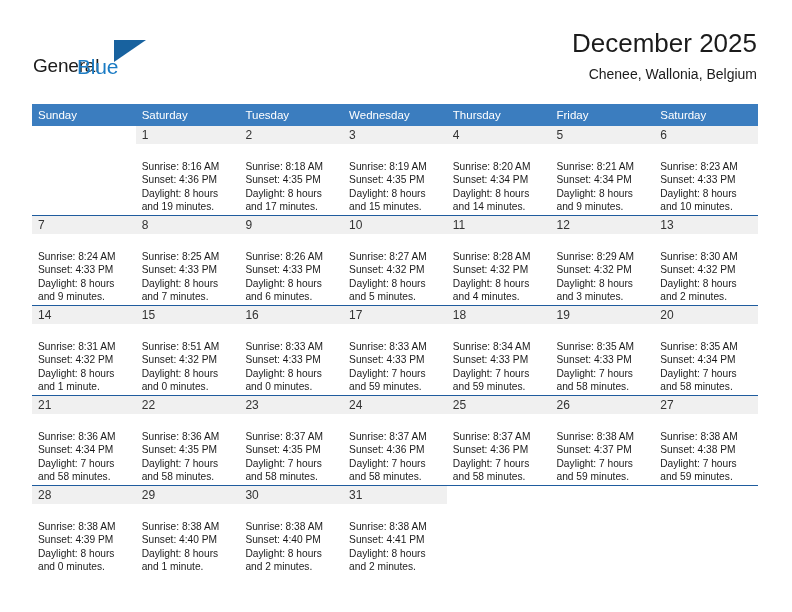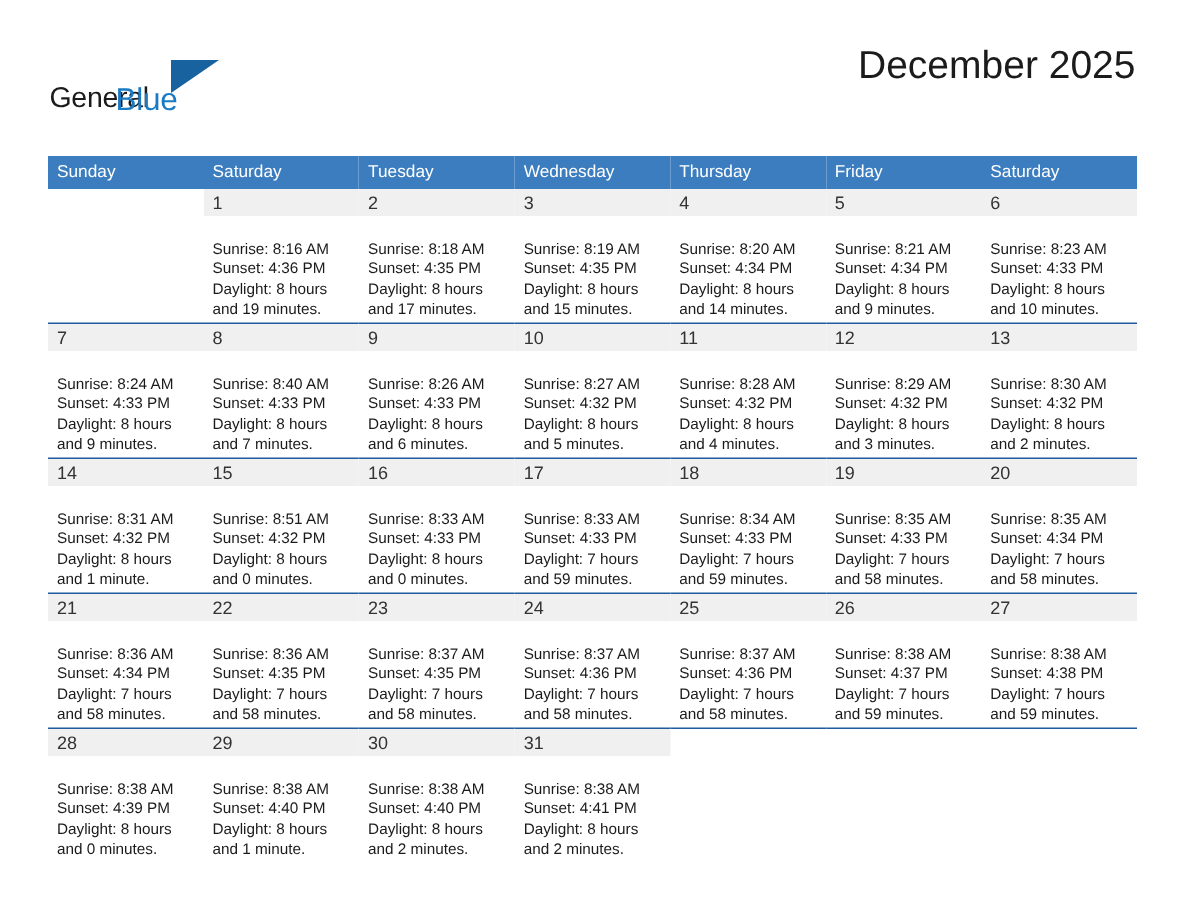--- a/index.html
+++ b/index.html
@@ -158,20 +158,21 @@
   <div class="header">
 
     <div class="logo">
       <span class="logo-general">General</span>
       <span class="logo-triangle"></span>
       <span class="logo-blue">Blue</span>
     </div>
 
     <div class="title-block">
       <h1 class="cal-title">December 2025</h1>
+      <div class="cal-subtitle">Chenee, Wallonia, Belgium</div>
     </div>
 
   </div>
 
   <table class="calendar">
     <thead>
       <tr id="weekday-row">
           <th>Sunday</th>
           <th>Saturday</th>
           <th>Tuesday</th>
@@ -265,21 +266,21 @@
                 <div>Sunset: 4:33 PM</div>
                 <div>Daylight: 8 hours</div>
                 <div>and 9 minutes.</div>
               </div>
             </div>
           </td>
           <td>
             <div class="cell-inner">
               <div class="daynum-band">8</div>
               <div class="cell-lines">
-                <div>Sunrise: 8:40 AM</div>
+                <div>Sunrise: 8:25 AM</div>
                 <div>Sunset: 4:33 PM</div>
                 <div>Daylight: 8 hours</div>
                 <div>and 7 minutes.</div>
               </div>
             </div>
           </td>
           <td>
             <div class="cell-inner">
               <div class="daynum-band">9</div>
               <div class="cell-lines">

